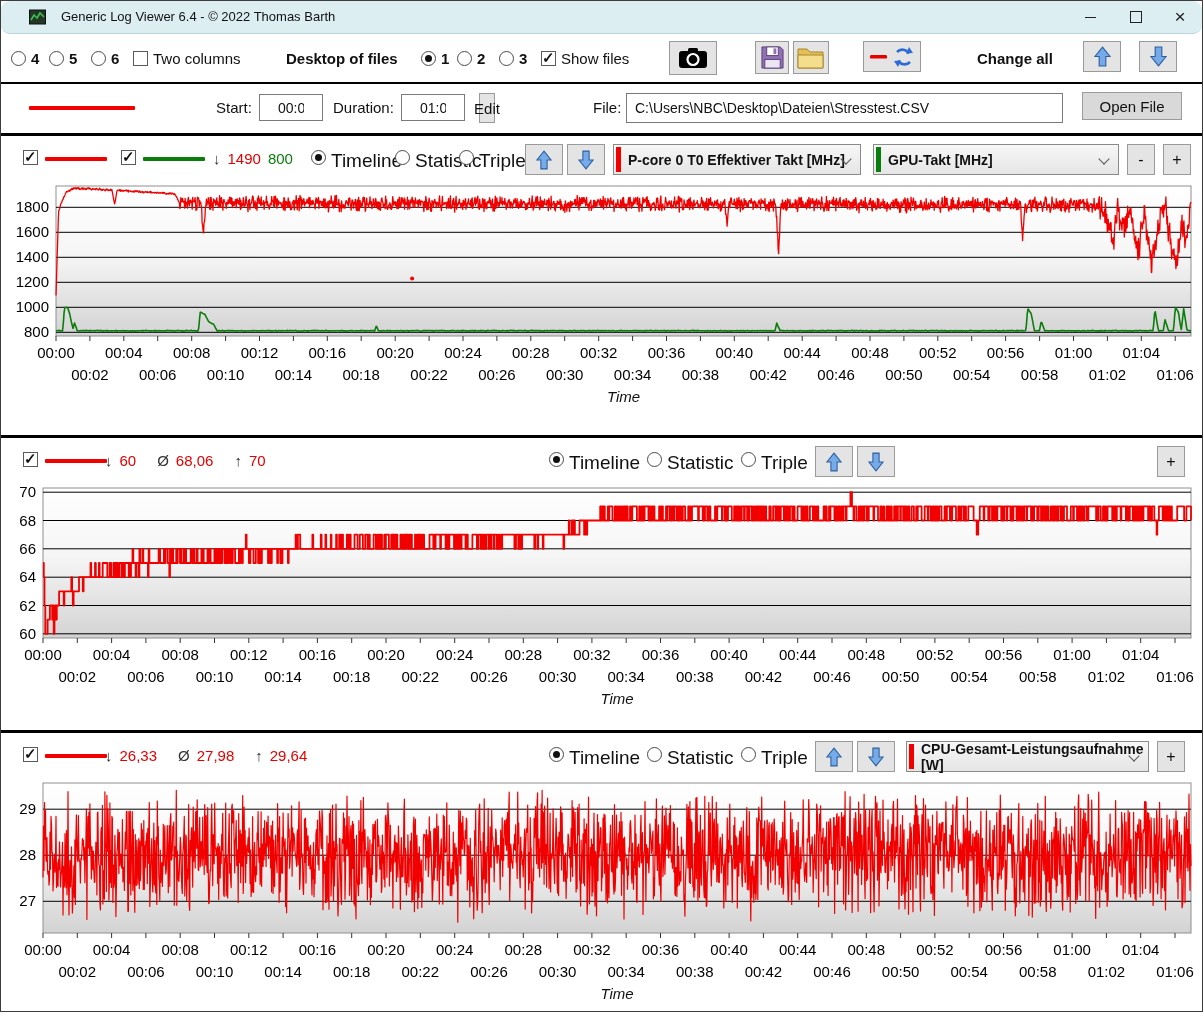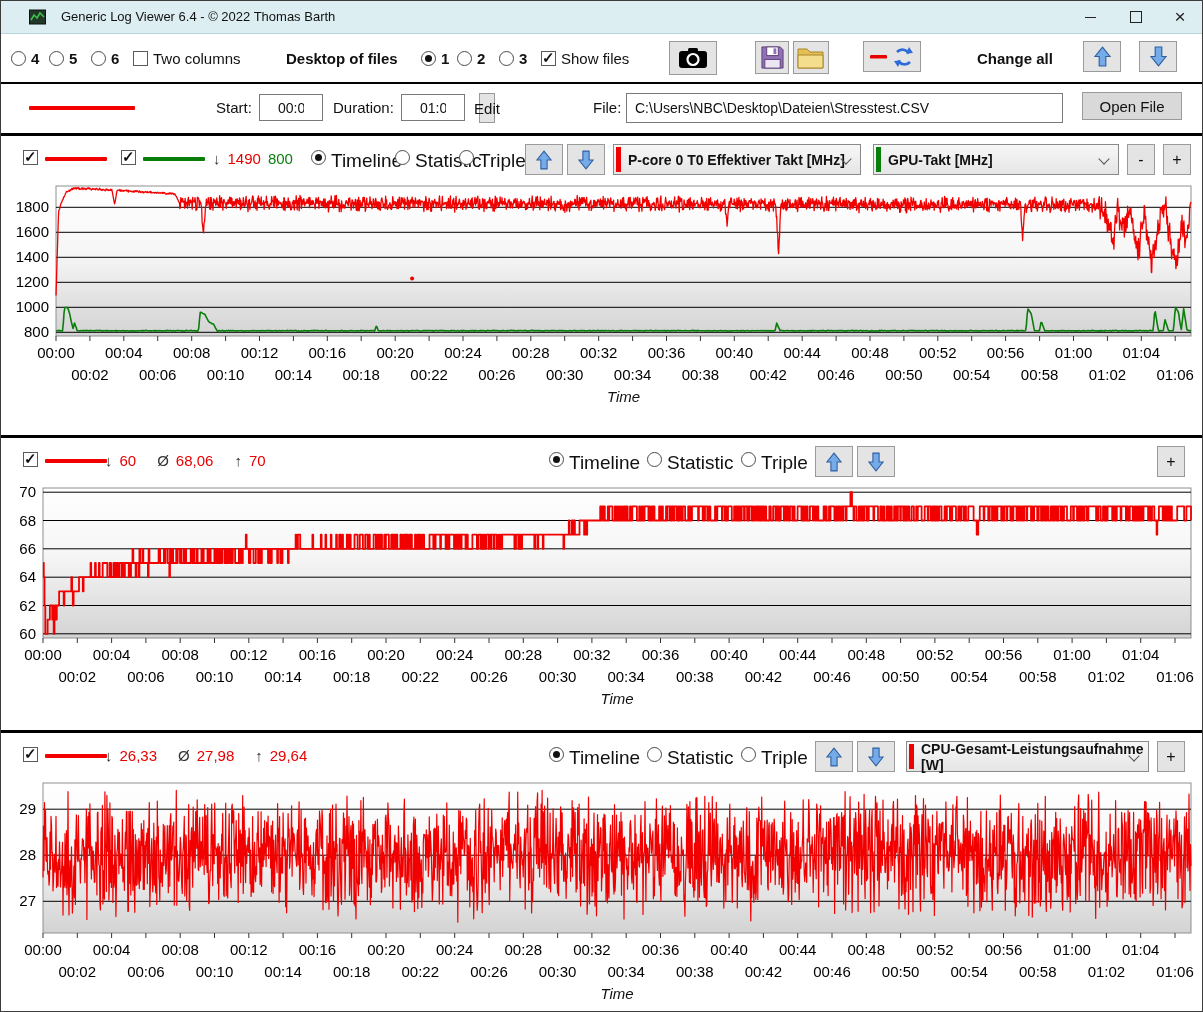--- a/index.html
+++ b/index.html
@@ -1,18 +1,18 @@
 <!DOCTYPE html>
 <html><head>
 <meta charset="utf-8">
 <style>
   html,body{margin:0;padding:0;background:#888;}
   .window{position:relative;width:1203px;height:1012px;background:#fff;border:1px solid #3c3c3c;box-sizing:border-box;font-family:"Liberation Sans",sans-serif;overflow:hidden;}
   
-  .titlebar{height:32px;background:#dceef2;border-bottom:1px solid #b9d4da;position:relative;}
+  .titlebar{height:32px;background:#dceef2;border-bottom:1px solid #b9d4da;position:relative;border-radius:9px;}
   .app-icon{position:absolute;left:28px;top:8px;width:17px;height:16px;}
   .title-text{position:absolute;left:60px;top:8px;font-size:13px;color:#111;}
   .win-btn{position:absolute;top:2px;width:34px;height:28px;display:flex;align-items:center;justify-content:center;color:#222;}
   .win-min{left:1072px;}.win-max{left:1118px;}.win-close{left:1162px;font-size:19px;}
   .min-glyph{width:11px;height:0;border-top:1.6px solid #222;display:block;}
   .max-glyph{width:10px;height:10px;border:1.4px solid #222;display:block;}
   
   .toolbar{height:48px;position:relative;border-bottom:2px solid #000;background:#fff;}
   .t-item{position:absolute;top:16px;display:flex;align-items:center;gap:5px;font-size:15px;color:#111;}
   .bold-label{font-weight:700;}

